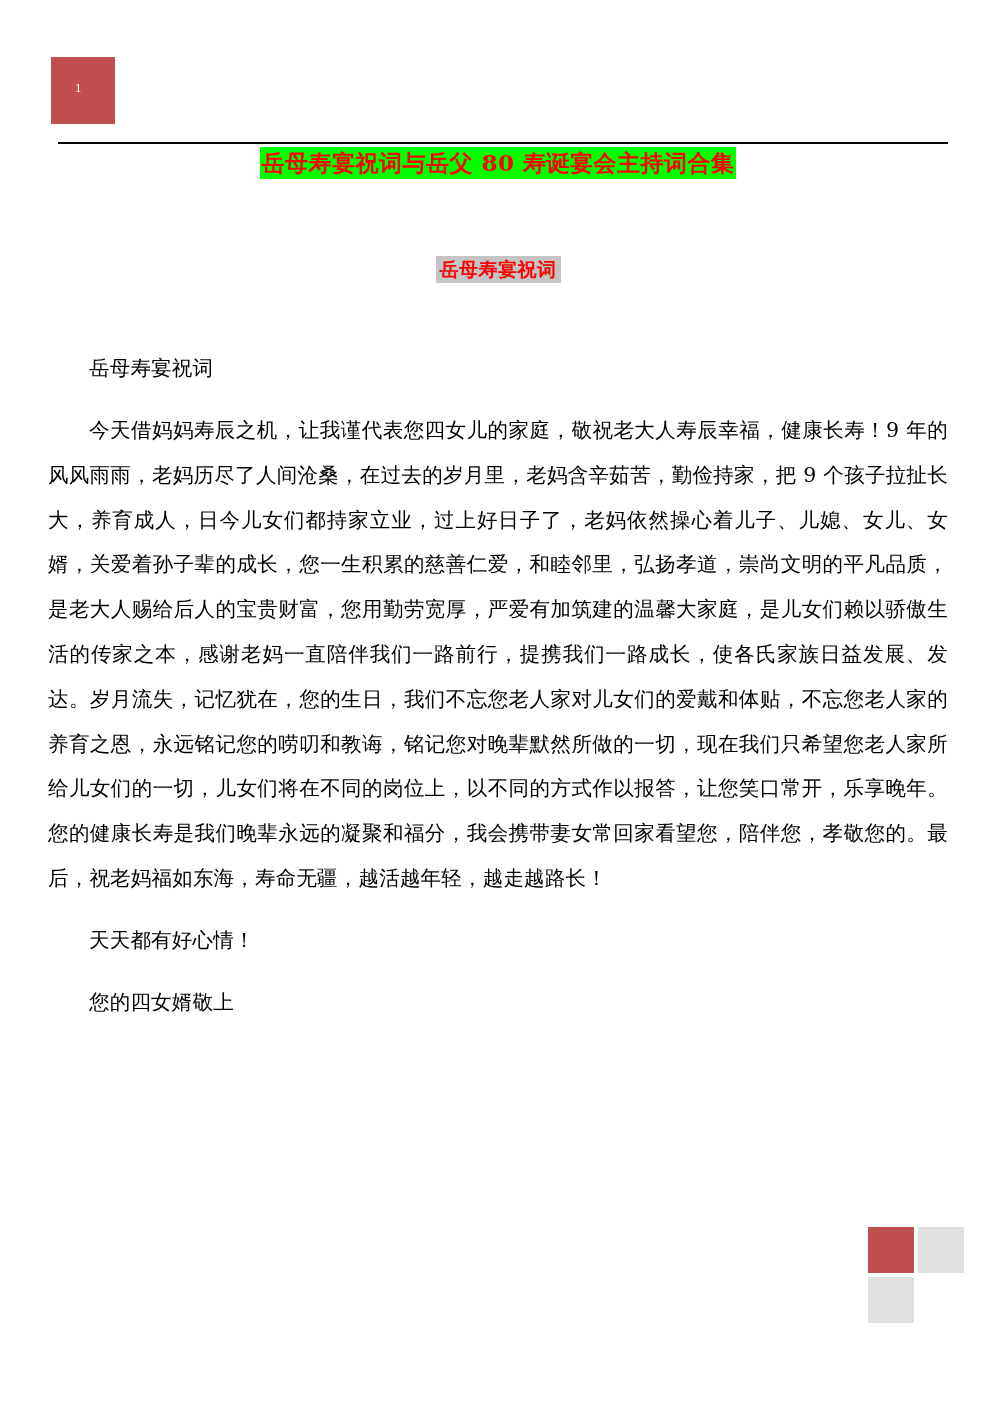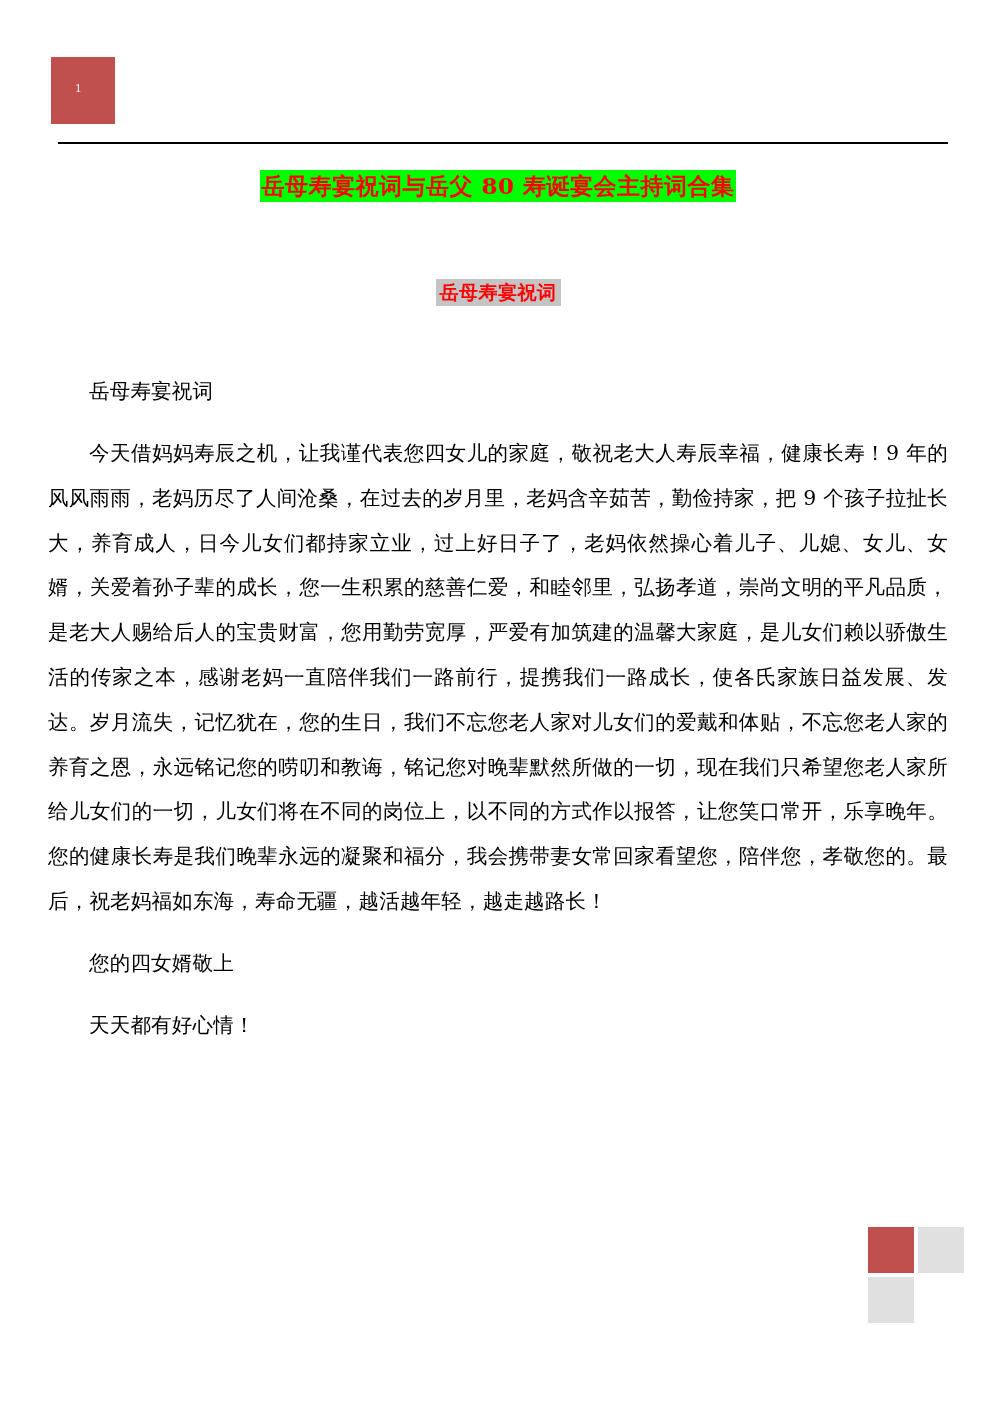--- a/index.html
+++ b/index.html
@@ -38,21 +38,21 @@
     top: 142px;
     width: 890px;
     height: 0;
     border-top: 2px solid #000000;
   }
 
   
   .content {
     position: absolute;
     left: 48px;
-    top: 168px;
+    top: 145px;
     width: 900px;
   }
 
   
   .doc-title {
     text-align: center;
     font-size: 23px;
     font-weight: bold;
     line-height: 1.6;
     margin: 0;
@@ -142,22 +142,22 @@
     <span class="hl">岳母寿宴祝词与岳父 80 寿诞宴会主持词合集</span>
   </h1>
 
   <h2 class="doc-subtitle">
     <span class="hl">岳母寿宴祝词</span>
   </h2>
 
   <div class="body-block">
     <p class="para">岳母寿宴祝词</p>
     <p class="para">今天借妈妈寿辰之机，让我谨代表您四女儿的家庭，敬祝老大人寿辰幸福，健康长寿！9 年的风风雨雨，老妈历尽了人间沧桑，在过去的岁月里，老妈含辛茹苦，勤俭持家，把 9 个孩子拉扯长大，养育成人，日今儿女们都持家立业，过上好日子了，老妈依然操心着儿子、儿媳、女儿、女婿，关爱着孙子辈的成长，您一生积累的慈善仁爱，和睦邻里，弘扬孝道，崇尚文明的平凡品质，是老大人赐给后人的宝贵财富，您用勤劳宽厚，严爱有加筑建的温馨大家庭，是儿女们赖以骄傲生活的传家之本，感谢老妈一直陪伴我们一路前行，提携我们一路成长，使各氏家族日益发展、发达。岁月流失，记忆犹在，您的生日，我们不忘您老人家对儿女们的爱戴和体贴，不忘您老人家的养育之恩，永远铭记您的唠叨和教诲，铭记您对晚辈默然所做的一切，现在我们只希望您老人家所给儿女们的一切，儿女们将在不同的岗位上，以不同的方式作以报答，让您笑口常开，乐享晚年。您的健康长寿是我们晚辈永远的凝聚和福分，我会携带妻女常回家看望您，陪伴您，孝敬您的。最后，祝老妈福如东海，寿命无疆，越活越年轻，越走越路长！</p>
+    <p class="para">天天都有好心情！</p>
     <p class="para">您的四女婿敬上</p>
-    <p class="para">天天都有好心情！</p>
   </div>
 
 </div>
 
 <div class="corner-deco">
   <div class="sq sq-red"></div>
   <div class="sq sq-gray-tr"></div>
   <div class="sq sq-gray-bl"></div>
 </div>
 

